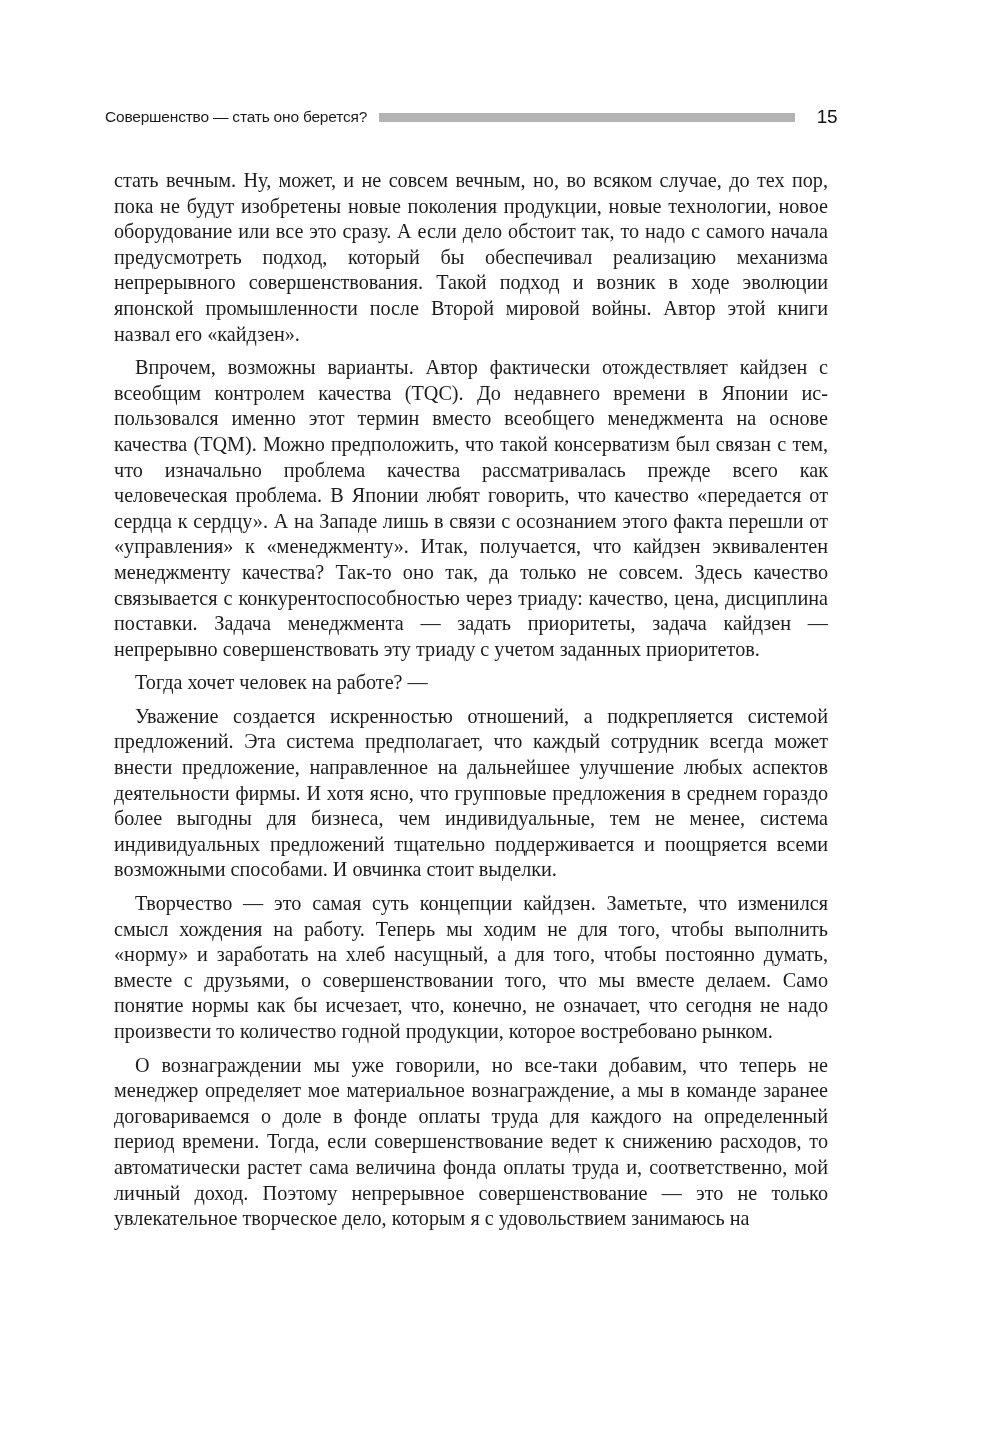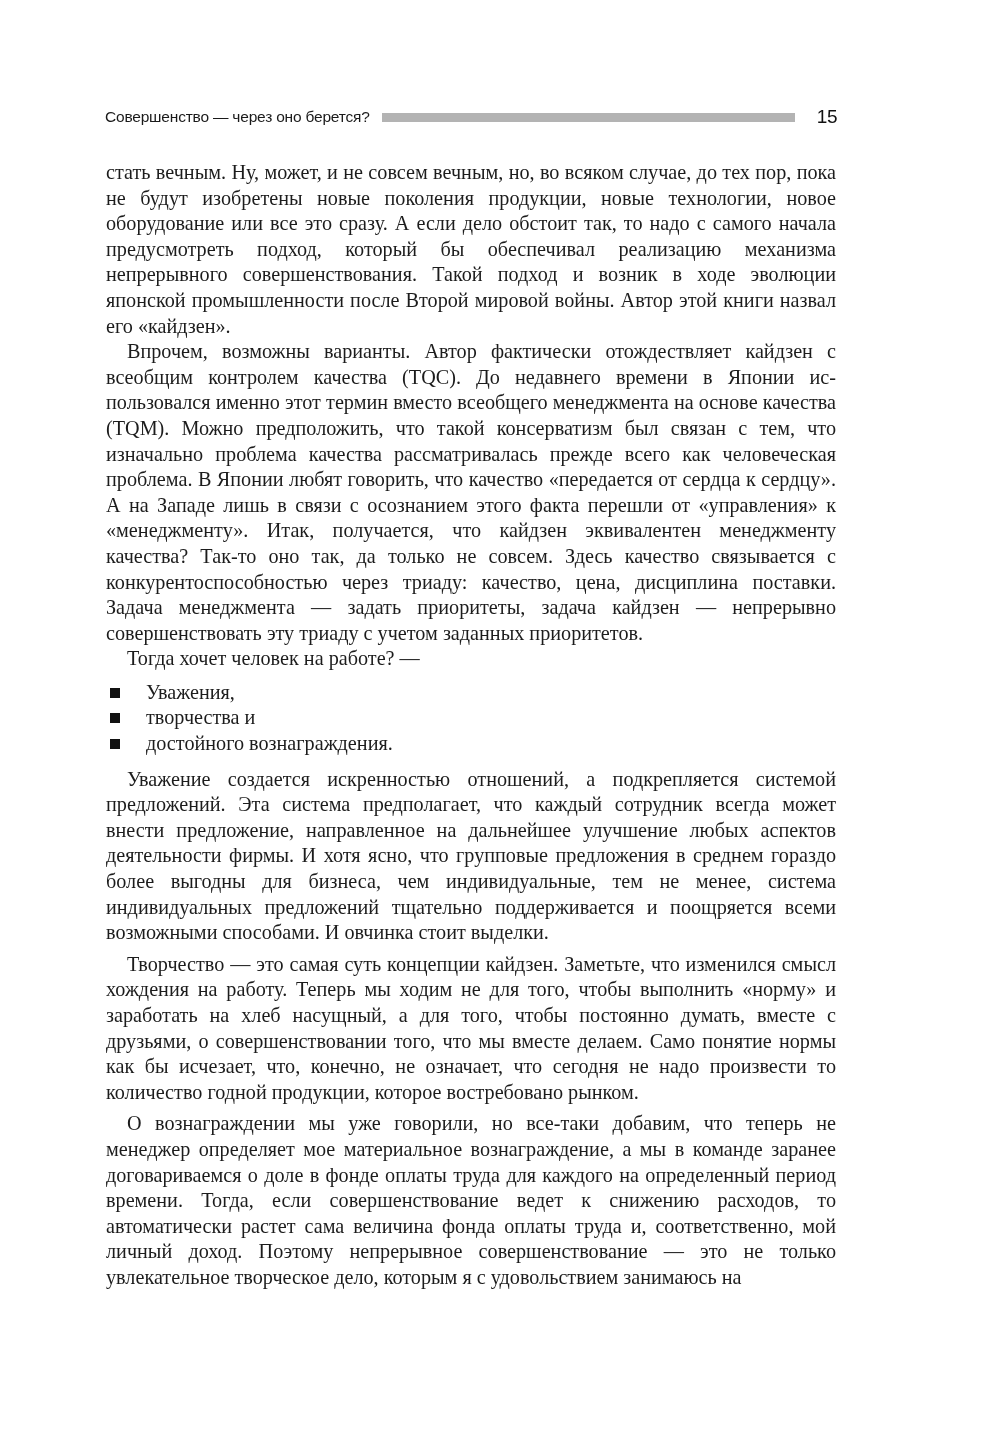--- a/index.html
+++ b/index.html
@@ -48,21 +48,21 @@
       position: absolute;
       left: 106px;
       top: 160px;
       width: 730px;
       font-family: "Liberation Serif", "DejaVu Serif", serif;
       font-size: 20.2px;
       line-height: 25.6px;
       color: #1c1c1c;
     }
     .para {
-      margin: 0;
+      margin: 8px;
       text-align: justify;
       text-align-last: left;
       hyphens: manual;
     }
     .para.indent {
       text-indent: 21px;
     }
     .para.spaced-after {
       margin-bottom: 6px;
     }
@@ -82,39 +82,25 @@
       background: #111;
       margin-left: 4px;
       margin-right: 26px;
       flex: none;
     }
   </style>
 </head>
 <body>
 
 <div class="running-head">
-  <span class="running-title">Совершенство — через оно берется?</span>
+  <span class="running-title">Совершенство — стать оно берется?</span>
   <span class="head-bar"></span>
   <span class="page-number">15</span>
 </div>
 
 <div class="text-block">
   <p class="para">стать вечным. Ну, может, и не совсем вечным, но, во всяком случае, до тех пор, пока не будут изобретены новые поколения продукции, новые техно­логии, новое оборудование или все это сразу. А если дело обстоит так, то надо с самого начала предусмотреть подход, который бы обеспечивал реа­лизацию механизма непрерывного совершенствования. Такой подход и возник в ходе эволюции японской промышленности после Второй мировой войны. Автор этой книги назвал его «кайдзен».</p>
   <p class="para indent">Впрочем, возможны варианты. Автор фактически отождествляет кайдзен с всеобщим контролем качества (TQC). До недавнего времени в Японии ис­пользовался именно этот термин вместо всеобщего менеджмента на основе качества (TQM). Можно предположить, что такой консерватизм был связан с тем, что изначально проблема качества рассматривалась прежде всего как человеческая проблема. В Японии любят говорить, что качество «передается от сердца к сердцу». А на Западе лишь в связи с осознанием этого факта перешли от «управления» к «менеджменту». Итак, получается, что кайдзен эквивалентен менеджменту качества? Так-то оно так, да только не совсем. Здесь качество связывается с конкурентоспособностью через триаду: качест­во, цена, дисциплина поставки. Задача менеджмента — задать приоритеты, задача кайдзен — непрерывно совершенствовать эту триаду с учетом задан­ных приоритетов.</p>
   <p class="para indent">Тогда хочет человек на работе? —</p>
-  <ul class="bullets">
-    <li>
-      <span class="bullet-mark"></span>
-      <span>Уважения,</span>
-    </li>
-    <li>
-      <span class="bullet-mark"></span>
-      <span>творчества и</span>
-    </li>
-    <li>
-      <span class="bullet-mark"></span>
-      <span>достойного вознаграждения.</span>
-    </li>
-  </ul>
   <p class="para indent spaced-after">Уважение создается искренностью отношений, а подкрепляется системой предложений. Эта система предполагает, что каждый сотрудник всегда мо­жет внести предложение, направленное на дальнейшее улучшение любых аспектов деятельности фирмы. И хотя ясно, что групповые предложения в среднем гораздо более выгодны для бизнеса, чем индивидуальные, тем не менее, система индивидуальных предложений тщательно поддерживается и поощряется всеми возможными способами. И овчинка стоит выделки.</p>
   <p class="para indent spaced-after">Творчество — это самая суть концепции кайдзен. Заметьте, что изменился смысл хождения на работу. Теперь мы ходим не для того, чтобы выполнить «норму» и заработать на хлеб насущный, а для того, чтобы постоянно думать, вместе с друзьями, о совершенствовании того, что мы вместе делаем. Само понятие нормы как бы исчезает, что, конечно, не означает, что сегодня не надо произвести то количество годной продукции, которое востребовано рынком.</p>
   <p class="para indent">О вознаграждении мы уже говорили, но все-таки добавим, что теперь не менеджер определяет мое материальное вознаграждение, а мы в команде зара­нее договариваемся о доле в фонде оплаты труда для каждого на определенный период времени. Тогда, если совершенствование ведет к снижению расходов, то автоматически растет сама величина фонда оплаты труда и, соответственно, мой личный доход. Поэтому непрерывное совершенствование — это не толь­ко увлекательное творческое дело, которым я с удовольствием занимаюсь на</p>
 </div>
 
 </body></html>

